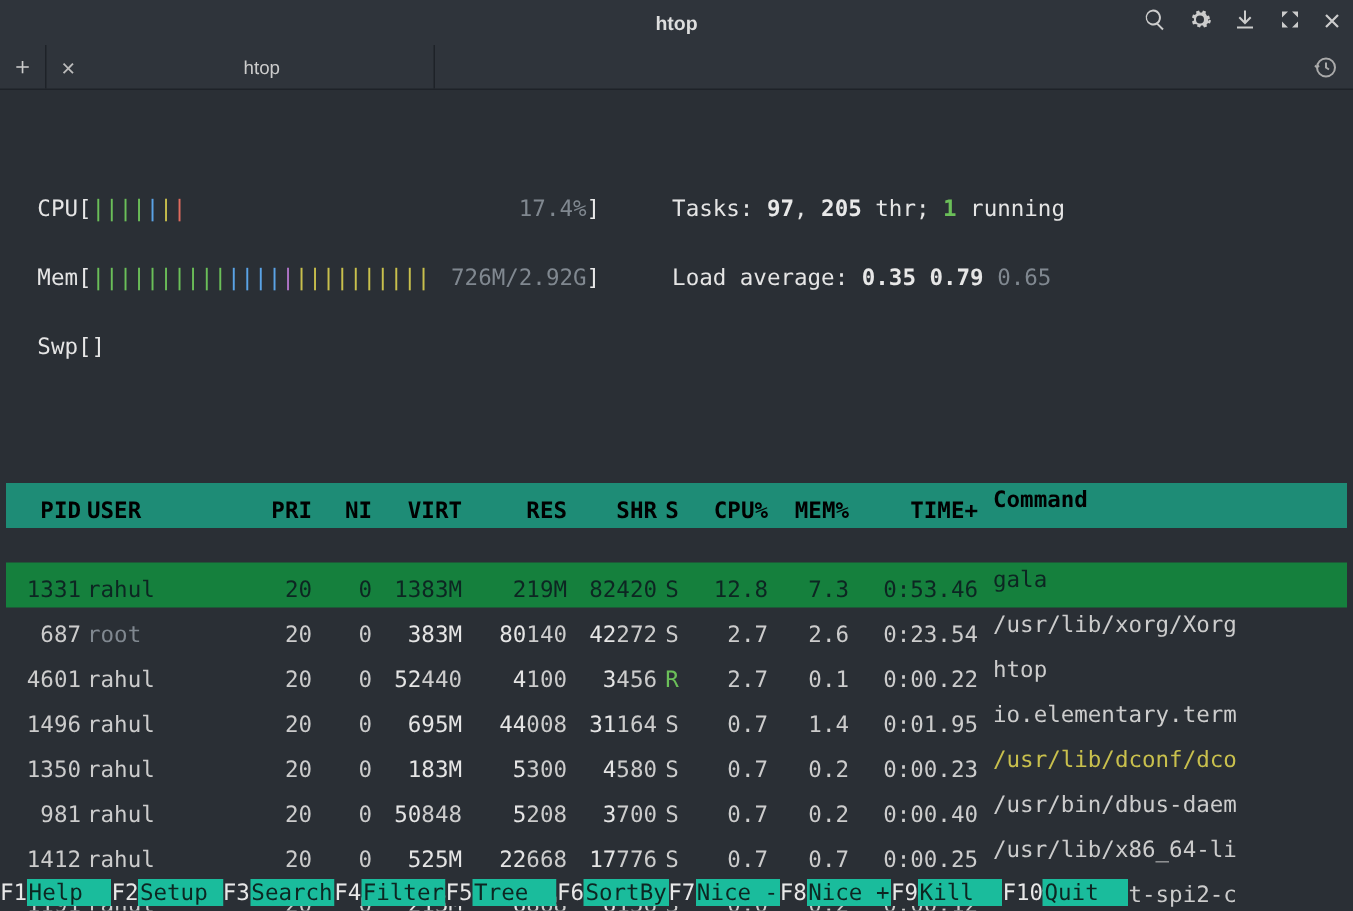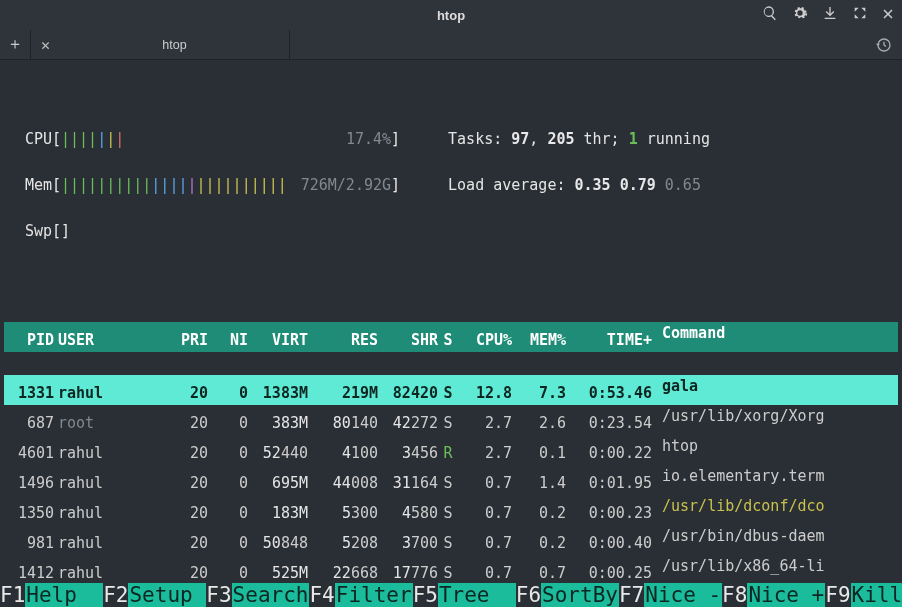--- a/index.html
+++ b/index.html
@@ -18,36 +18,36 @@
   .term { padding:8px 4px 0 4px; line-height:23px; white-space:pre; }
   .cy { color:#e5e5e5;text-align:right; }
   .wh { color:#e8e8e8; }
   .gr { color:#808890; }
   .grn{ color:#6bbf59; }
   .red{ color:#e06b5e; }
   .ylw{ color:#c9c04d; }
   .bl { color:#5aa3e6; }
   .mg { color:#b074c9; }
   .bold { font-weight:700; }
-  .hdr-row { background:#1e8c76; color:#ffffff; font-weight:600; }
-  .sel-row { background:#5eead4; color:#0d2622; font-weight:700; }
+  .hdr-row { background:#1e8c76; color:#000000; font-weight:600; }
+  .sel-row { background:#15803d; color:#0d2622; font-weight:400; }
   .proc-row span, .hdr-row span, .sel-row span { display:inline-block; }
   .c-pid  { width:54px; text-align:right; padding-right:4px;}
   .c-user { width:110px; }
   .c-pri  { width:40px; text-align:right;}
   .c-ni   { width:40px; text-align:right;}
   .c-virt { width:60px; text-align:right;}
   .c-res  { width:70px; text-align:right;}
   .c-shr  { width:60px; text-align:right;}
   .c-s    { width:20px; text-align:center;}
   .c-cpu  { width:54px; text-align:right;}
   .c-mem  { width:54px; text-align:right;}
   .c-time { width:90px; text-align:right; padding-right:4px;}
   .c-cmd  { width:190px; overflow:hidden; white-space:nowrap; padding-left:6px;}
-  .footer { position:absolute; bottom:0; left:0; right:0; height:24px; line-height:24px; white-space:pre; font-size:21px;}
+  .footer { position:absolute; bottom:0; left:0; right:0; height:24px; line-height:24px; white-space:pre; font-size:15px;}
   .fk { color:#e8e8e8; background:#2a2f35; }
   .fl { background:#1abc9c; color:#0d2622; padding:0 1px;}
   .meters { margin: 14px 0 10px 16px;}
   .meter-line { display:flex; }
   .meter-label { width:32px; }
   .meter-bar { width:330px; display:inline-block;}
   .stats { display:inline-block; margin-left:48px;}
 </style>
 </head>
 <body>

